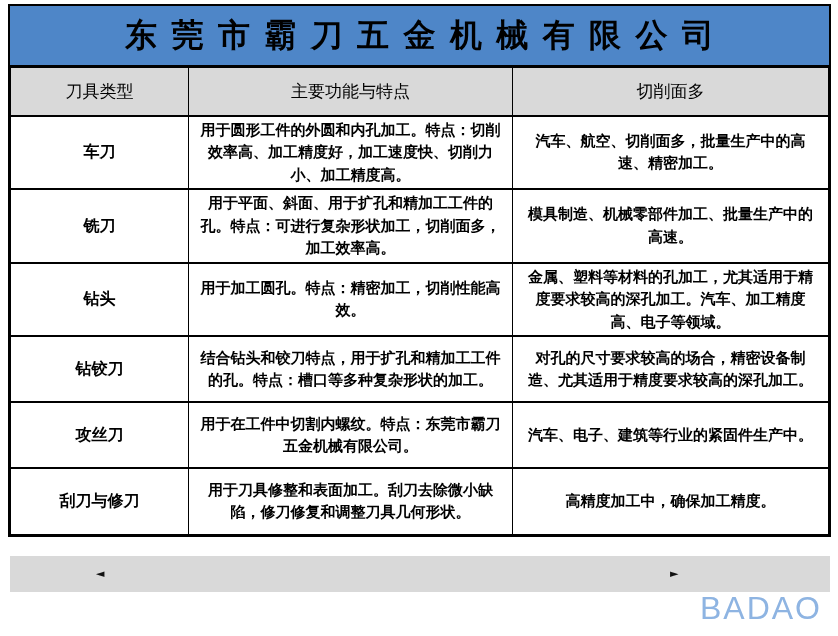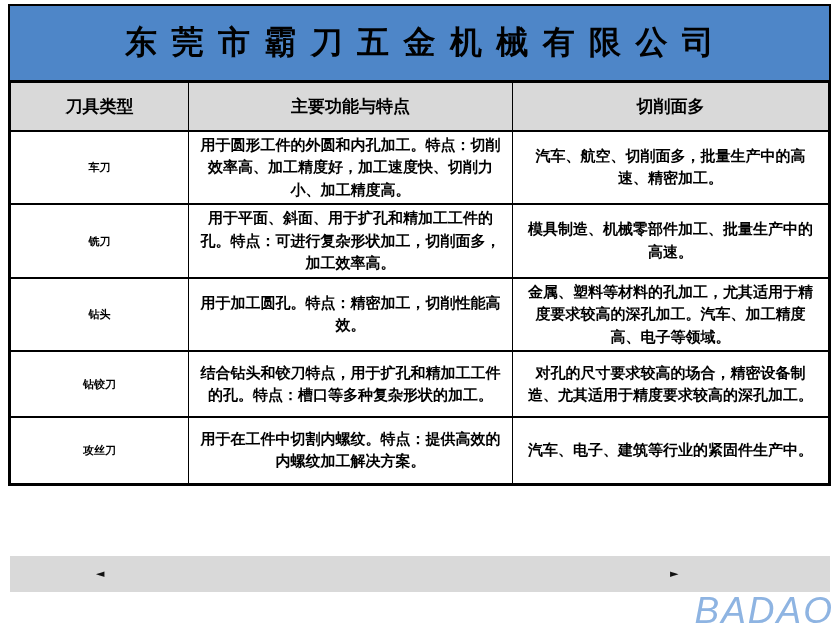--- a/index.html
+++ b/index.html
@@ -13,57 +13,56 @@
   html,body{margin:0;padding:0;}
   body{
     width:838px;height:636px;position:relative;background:#ffffff;
     font-family:"Liberation Sans","DejaVu Sans",sans-serif;color:#000;
   }
   .sheet{
     position:absolute;left:8px;top:4px;width:823px;
     border:2px solid var(--border);background:#fff;
   }
   .titlebar{
-    height:76px;background:var(--header-bg);
+    height:61px;background:var(--header-bg);
     border-bottom:2px solid var(--border);
     display:flex;align-items:center;justify-content:center;
     font-size:32px;font-weight:bold;letter-spacing:0.45em;text-indent:0.45em;
     white-space:nowrap;overflow:hidden;
   }
   table{border-collapse:collapse;table-layout:fixed;width:100%;}
   col.c0{width:178px;} col.c1{width:324px;} col.c2{width:auto;}
   th{
-    background:var(--th-bg);height:48px;font-size:17px;font-weight:bold;
+    background:var(--th-bg);height:48px;font-size:17px;font-weight:normal;
     border:1px solid var(--border);border-bottom:2px solid var(--border);
     padding:2px 6px;
   }
   td{
     border:1px solid var(--border);border-top-width:2px;
     height:66px;vertical-align:middle;text-align:center;
     font-weight:bold;line-height:1.5;padding:2px 9px;
   }
-  td.col0{font-size:11px;}
+  td.col0{font-size:16px;}
   td.col1,td.col2{font-size:15px;}
   tr:first-child td{border-top-width:0;}
   .hscroll{
     position:absolute;left:10px;top:556px;width:820px;height:36px;
     background:var(--scrollbar-bg);
   }
   .scroll-arrow{
     position:absolute;top:0;height:36px;line-height:36px;
     font-size:11px;color:#111;cursor:default;user-select:none;
     font-family:"DejaVu Sans",sans-serif;
   }
   .scroll-arrow.left{left:86px;}
   .scroll-arrow.right{left:660px;}
   .logo{
-    position:absolute;right:4px;top:590px;
-    font-size:37px;letter-spacing:2px;color:var(--logo-color);
+    position:absolute;right:16px;top:590px;
+    font-size:32px;letter-spacing:2px;color:var(--logo-color);
     font-weight:400;
-    font-style:italic;
   }
 </style>
 </head>
 <body>
 
 <div class="sheet">
   <div class="titlebar">东莞市霸刀五金机械有限公司</div>
   <table>
     <colgroup>
         <col class="c0">
@@ -93,22 +92,27 @@
           <td class="col1">用于加工圆孔。特点：精密加工，切削性能高效。</td>
           <td class="col2">金属、塑料等材料的孔加工，尤其适用于精度要求较高的深孔加工。汽车、加工精度高、电子等领域。</td>
         </tr>
         <tr>
           <td class="col0">钻铰刀</td>
           <td class="col1">结合钻头和铰刀特点，用于扩孔和精加工工件的孔。特点：槽口等多种复杂形状的加工。</td>
           <td class="col2">对孔的尺寸要求较高的场合，精密设备制造、尤其适用于精度要求较高的深孔加工。</td>
         </tr>
         <tr>
           <td class="col0">攻丝刀</td>
-          <td class="col1">用于在工件中切割内螺纹。特点：提供高效的内螺纹加工解决方案。</td>
+          <td class="col1">用于在工件中切割内螺纹。特点：东莞市霸刀五金机械有限公司。</td>
           <td class="col2">汽车、电子、建筑等行业的紧固件生产中。</td>
+        </tr>
+        <tr>
+          <td class="col0">刮刀与修刀</td>
+          <td class="col1">用于刀具修整和表面加工。刮刀去除微小缺陷，修刀修复和调整刀具几何形状。</td>
+          <td class="col2">高精度加工中，确保加工精度。</td>
         </tr>
       </tbody>
   </table>
 </div>
 
 <div class="hscroll">
   <span class="scroll-arrow left">◄</span>
   <span class="scroll-arrow right">►</span>
 </div>
 

